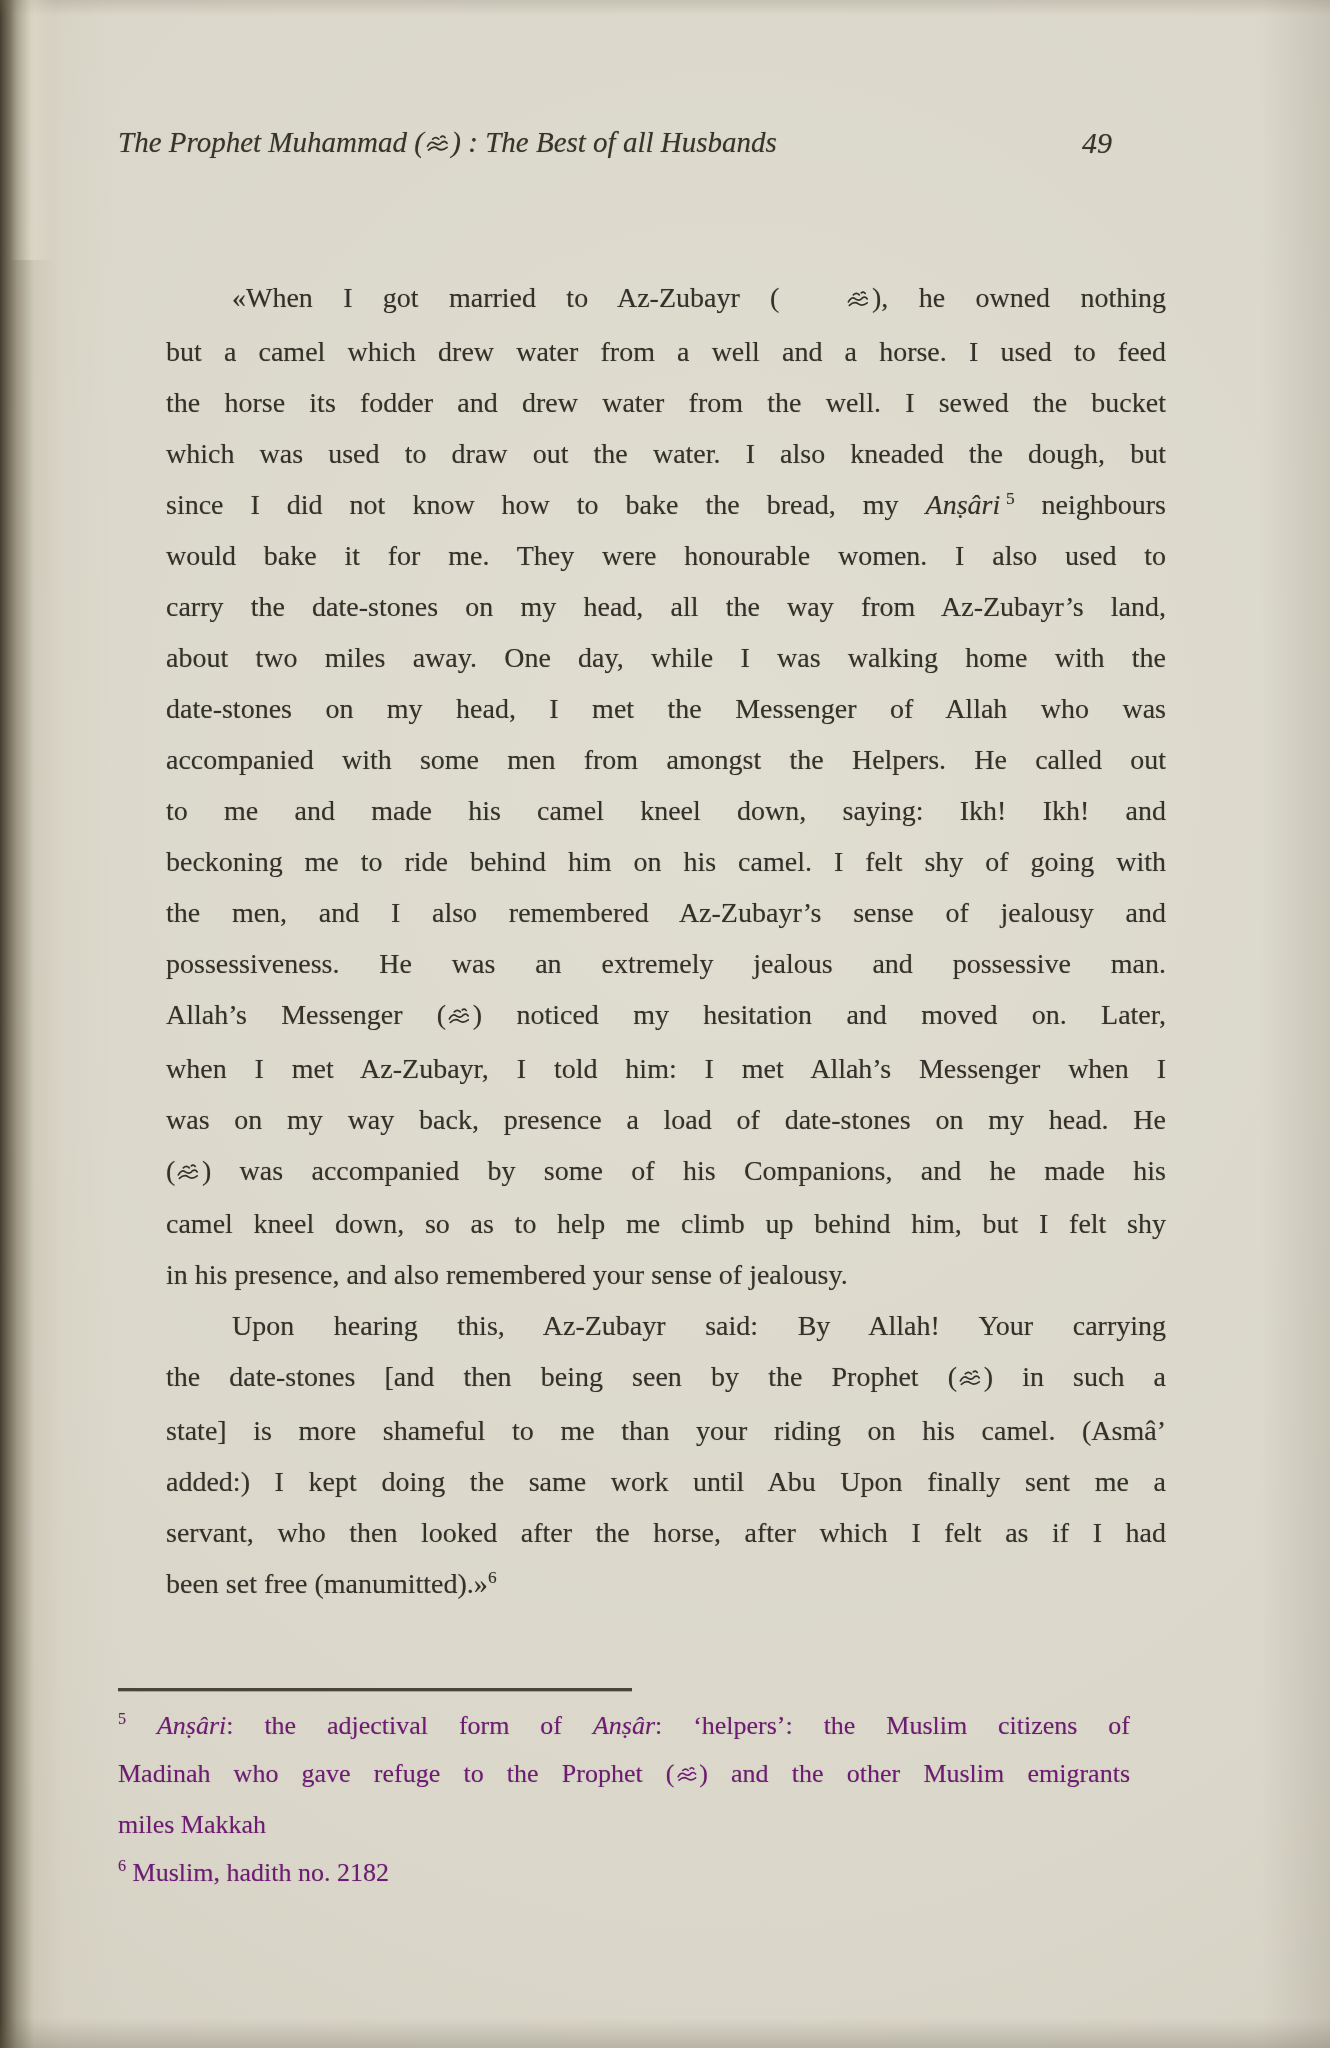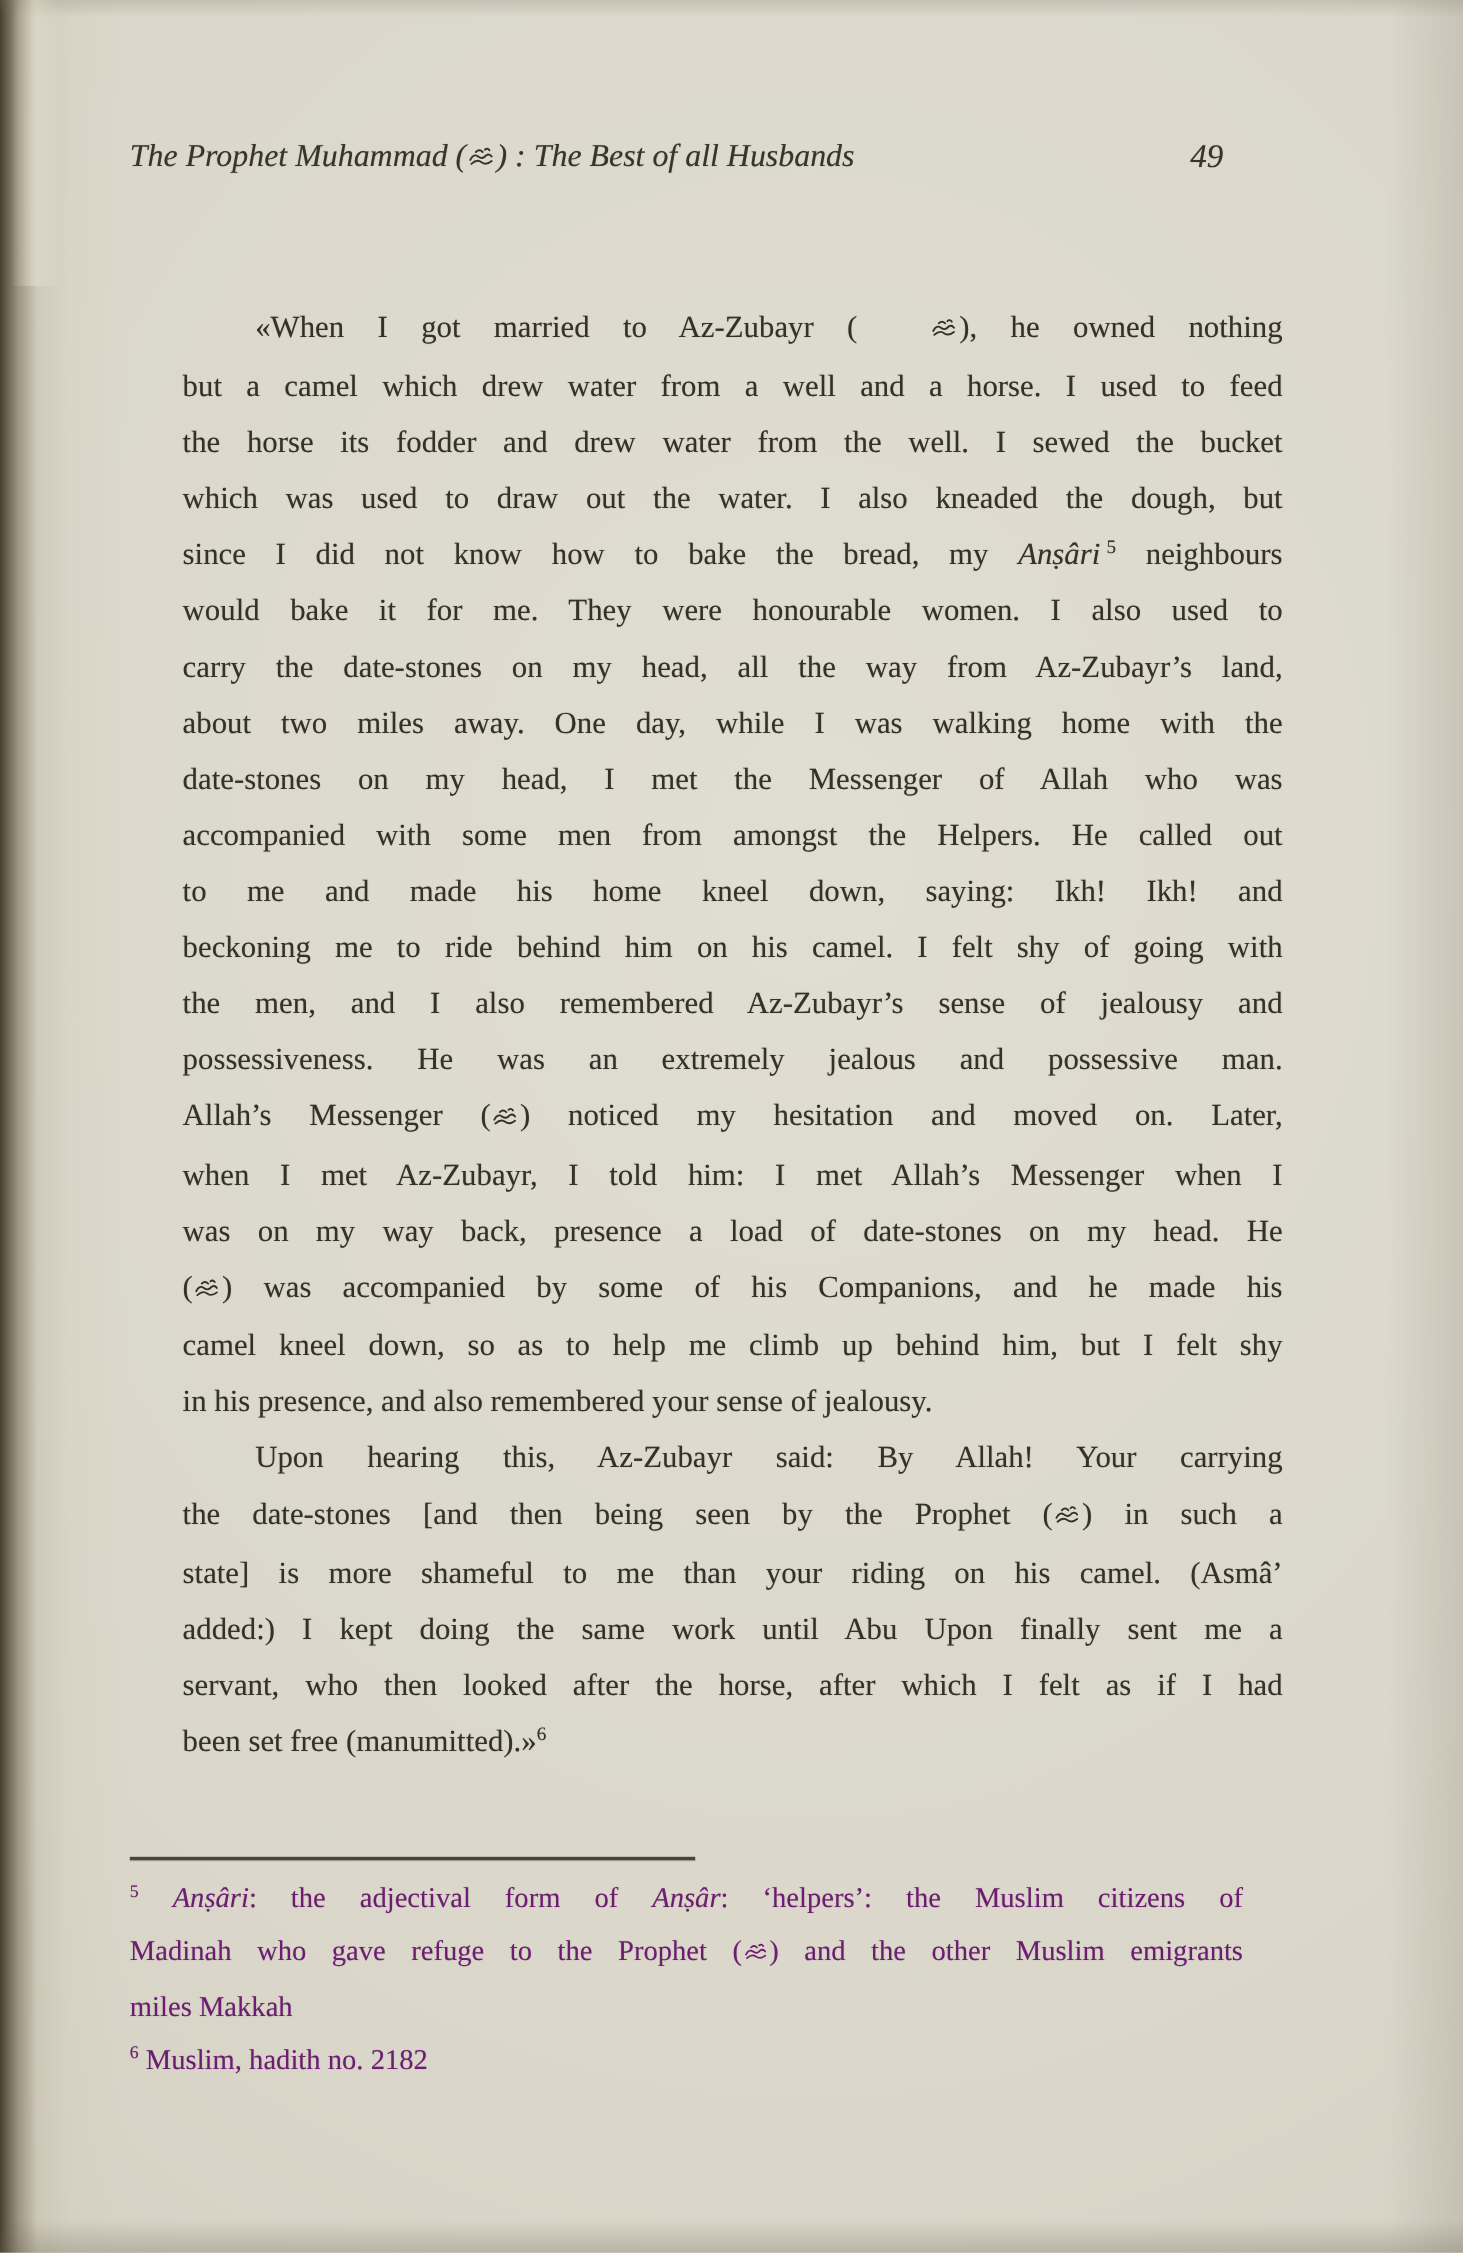--- a/index.html
+++ b/index.html
@@ -77,21 +77,21 @@
           </svg></span>), he owned nothing</div>
       <div class="line">but a camel which drew water from a well and a horse. I used to feed</div>
       <div class="line">the horse its fodder and drew water from the well. I sewed the bucket</div>
       <div class="line">which was used to draw out the water. I also kneaded the dough, but</div>
       <div class="line">since I did not know how to bake the bread, my <i>Anṣâri</i> <sup>5</sup> neighbours</div>
       <div class="line">would bake it for me. They were honourable women. I also used to</div>
       <div class="line">carry the date-stones on my head, all the way from Az-Zubayr’s land,</div>
       <div class="line">about two miles away. One day, while I was walking home with the</div>
       <div class="line">date-stones on my head, I met the Messenger of Allah who was</div>
       <div class="line">accompanied with some men from amongst the Helpers. He called out</div>
-      <div class="line">to me and made his home kneel down, saying: Ikh! Ikh! and</div>
+      <div class="line">to me and made his camel kneel down, saying: Ikh! Ikh! and</div>
       <div class="line">beckoning me to ride behind him on his camel. I felt shy of going with</div>
       <div class="line">the men, and I also remembered Az-Zubayr’s sense of jealousy and</div>
       <div class="line">possessiveness. He was an extremely jealous and possessive man.</div>
       <div class="line">Allah’s Messenger (<span class="hon-wrap"><svg viewBox="0 0 26 22" aria-hidden="true">
             <path d="M3 14 Q6 8 10 11 T17 10 Q20 8 22 11 M4 17.5 Q9 13 13 16 T22 15 M8 7 Q11 4 14 7 M16 5 Q18 3 20 5.5" fill="none" stroke="currentColor" stroke-width="1.7" stroke-linecap="round"></path>
           </svg></span>) noticed my hesitation and moved on. Later,</div>
       <div class="line">when I met Az-Zubayr, I told him: I met Allah’s Messenger when I</div>
       <div class="line">was on my way back, presence a load of date-stones on my head. He</div>
       <div class="line">(<span class="hon-wrap"><svg viewBox="0 0 26 22" aria-hidden="true">
             <path d="M3 14 Q6 8 10 11 T17 10 Q20 8 22 11 M4 17.5 Q9 13 13 16 T22 15 M8 7 Q11 4 14 7 M16 5 Q18 3 20 5.5" fill="none" stroke="currentColor" stroke-width="1.7" stroke-linecap="round"></path>

